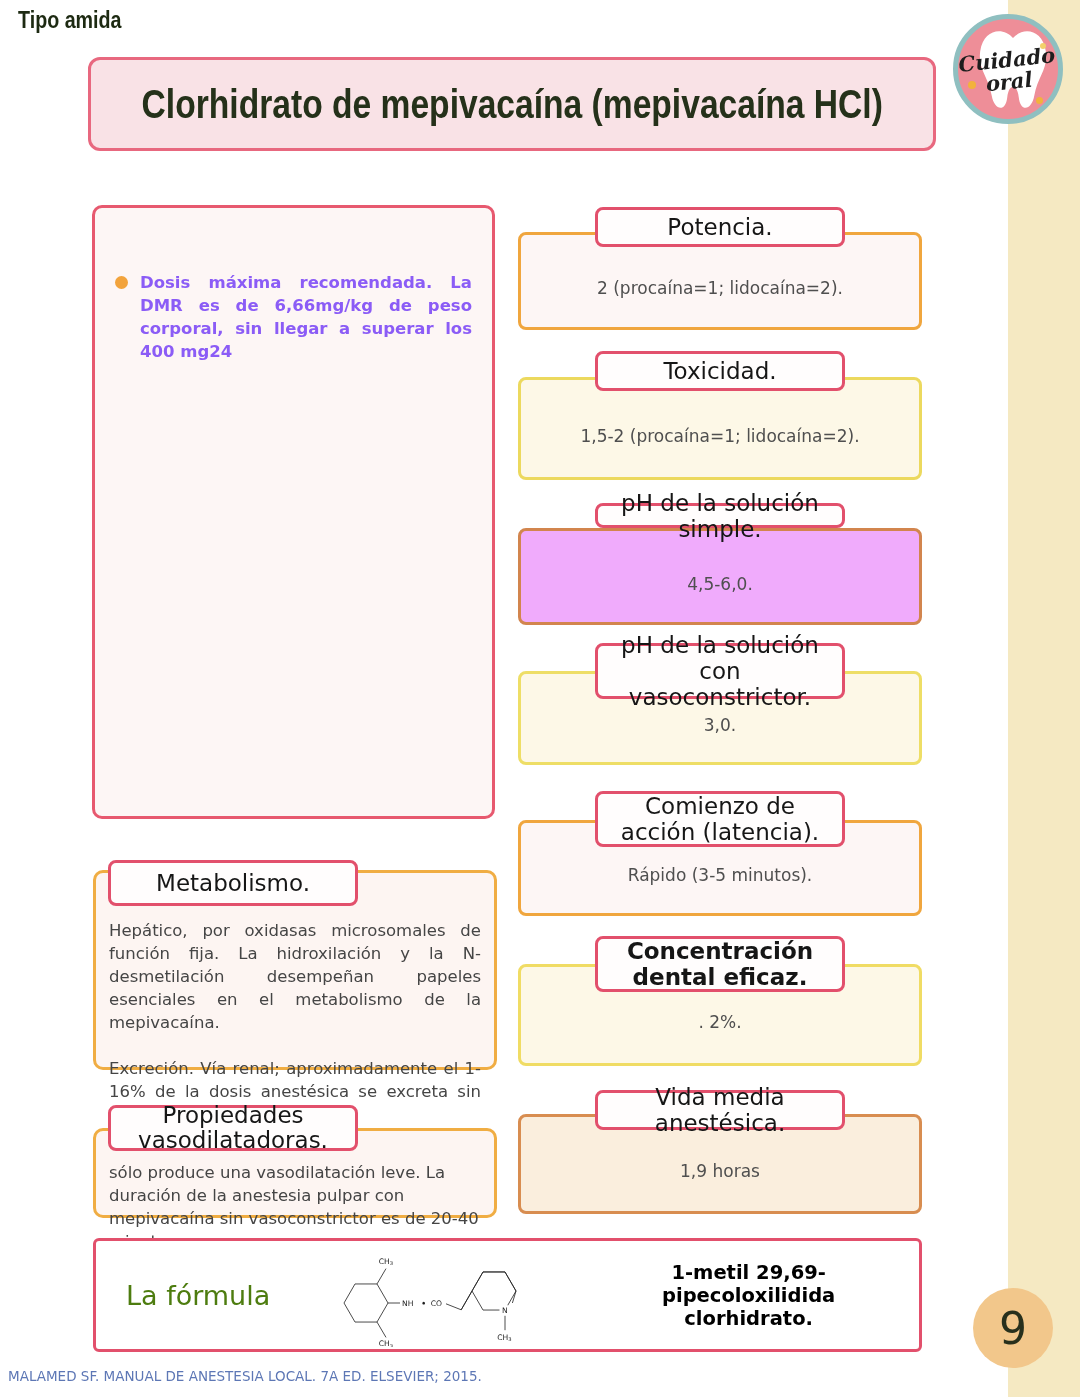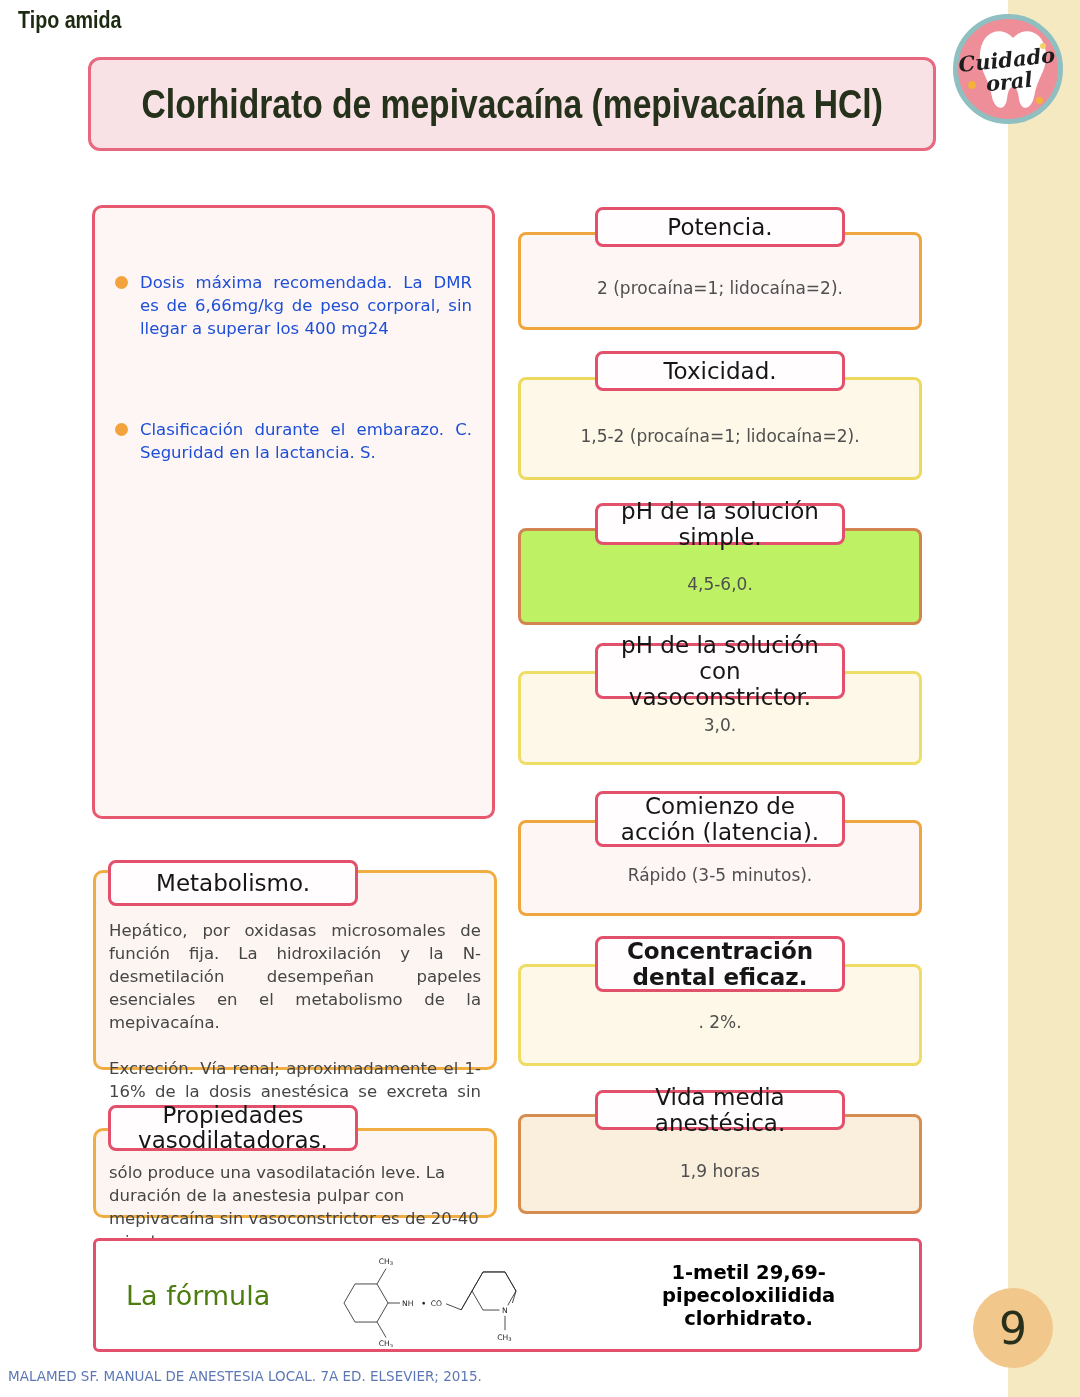--- a/index.html
+++ b/index.html
@@ -29,35 +29,35 @@
   .logo-text{position:absolute;left:0;top:30px;width:100%;text-align:center;
              font-family:"DejaVu Serif","Liberation Serif",serif;font-style:italic;font-weight:bold;
              font-size:21px;line-height:22px;color:#1d1d1d;transform:rotate(-6deg);}
 
   
   .notes-box{position:absolute;left:92px;top:205px;width:403px;height:614px;box-sizing:border-box;
              background:#fdf6f5;border:3px solid #e7596f;border-radius:10px;padding:63px 20px 0 20px;}
   .bullet-row{display:flex;gap:12px;margin-bottom:0;}
   .bullet-row.second{margin-top:78px;}
   .bullet-dot{flex:0 0 13px;width:13px;height:13px;border-radius:50%;background:#f2a33c;margin-top:5px;}
-  .bullet-text{font-size:16.5px;line-height:23px;color:#1d4ed8;text-align:justify;}
+  .bullet-text{font-size:16.5px;line-height:23px;color:#8b5cf6;text-align:justify;font-weight:bold;}
 
   
   .fcard{position:absolute;left:518px;width:404px;}
   .fcard .body{position:absolute;left:0;width:404px;box-sizing:border-box;border-radius:8px;
                display:flex;align-items:center;justify-content:center;}
   .fcard .val{font-size:17px;color:#4f4f4f;padding-top:14px;text-align:center;}
   .fcard .head, .lcard .head{position:absolute;z-index:2;background:#fffdfd;border:3px solid #e2506c;
         border-radius:8px;box-sizing:border-box;display:flex;align-items:center;justify-content:center;
         text-align:center;font-size:23px;line-height:26px;color:#161616;padding:4px 8px;}
   .fcard .head{left:77px;width:250px;top:0;}
 
   .c-potencia{top:207px;}      .c-potencia .head{height:40px;}      .c-potencia .body{top:25px;height:98px;border:3px solid #f0a63e;background:#fdf6f5;}
   .c-toxicidad{top:351px;}     .c-toxicidad .head{height:40px;}     .c-toxicidad .body{top:26px;height:103px;border:3px solid #ecd95e;background:#fdf8e7;}
-  .c-ph-simple{top:503px;}     .c-ph-simple .head{height:42px;}     .c-ph-simple .body{top:25px;height:97px;border:3px solid #d2854e;background:#bef264;}
+  .c-ph-simple{top:503px;}     .c-ph-simple .head{height:25px;}     .c-ph-simple .body{top:25px;height:97px;border:3px solid #d2854e;background:#f0abfc;}
   .c-ph-vaso{top:643px;}       .c-ph-vaso .head{height:56px;}       .c-ph-vaso .body{top:28px;height:94px;border:3px solid #eede66;background:#fdf8e7;}
   .c-latencia{top:791px;}      .c-latencia .head{height:56px;}      .c-latencia .body{top:29px;height:96px;border:3px solid #f0a63e;background:#fdf6f5;}
   .c-concentracion{top:936px;} .c-concentracion .head{height:56px;font-weight:bold;} .c-concentracion .body{top:28px;height:102px;border:3px solid #f0dc64;background:#fdf8e7;}
   .c-vida{top:1090px;}         .c-vida .head{height:40px;}          .c-vida .body{top:24px;height:100px;border:3px solid #d88d50;background:#faeedd;}
 
   
   .lcard{position:absolute;left:93px;width:404px;}
   .lcard .head{left:15px;width:250px;top:12px;}
   .lcard .body{position:absolute;left:0;width:404px;box-sizing:border-box;border-radius:10px;
                border:3px solid #f0ad43;background:#fdf5f2;color:#454545;font-size:16.5px;line-height:23px;}
@@ -108,24 +108,20 @@
       <div>Cuidado</div>
       <div>oral</div>
     </div>
   </div>
 
   <div class="notes-box">
     <div class="bullet-row">
       <span class="bullet-dot"></span>
       <span class="bullet-text">Dosis máxima recomendada. La DMR es de 6,66mg/kg de peso corporal, sin llegar a superar los 400 mg24</span>
     </div>
-    <div class="bullet-row second">
-      <span class="bullet-dot"></span>
-      <span class="bullet-text">Clasificación durante el embarazo. C. Seguridad en la lactancia. S.</span>
-    </div>
   </div>
 
   <div class="fcard c-potencia">
     <div class="body">
       <span class="val">2 (procaína=1; lidocaína=2).</span>
     </div>
     <div class="head">Potencia.</div>
   </div>
 
   <div class="fcard c-toxicidad">

